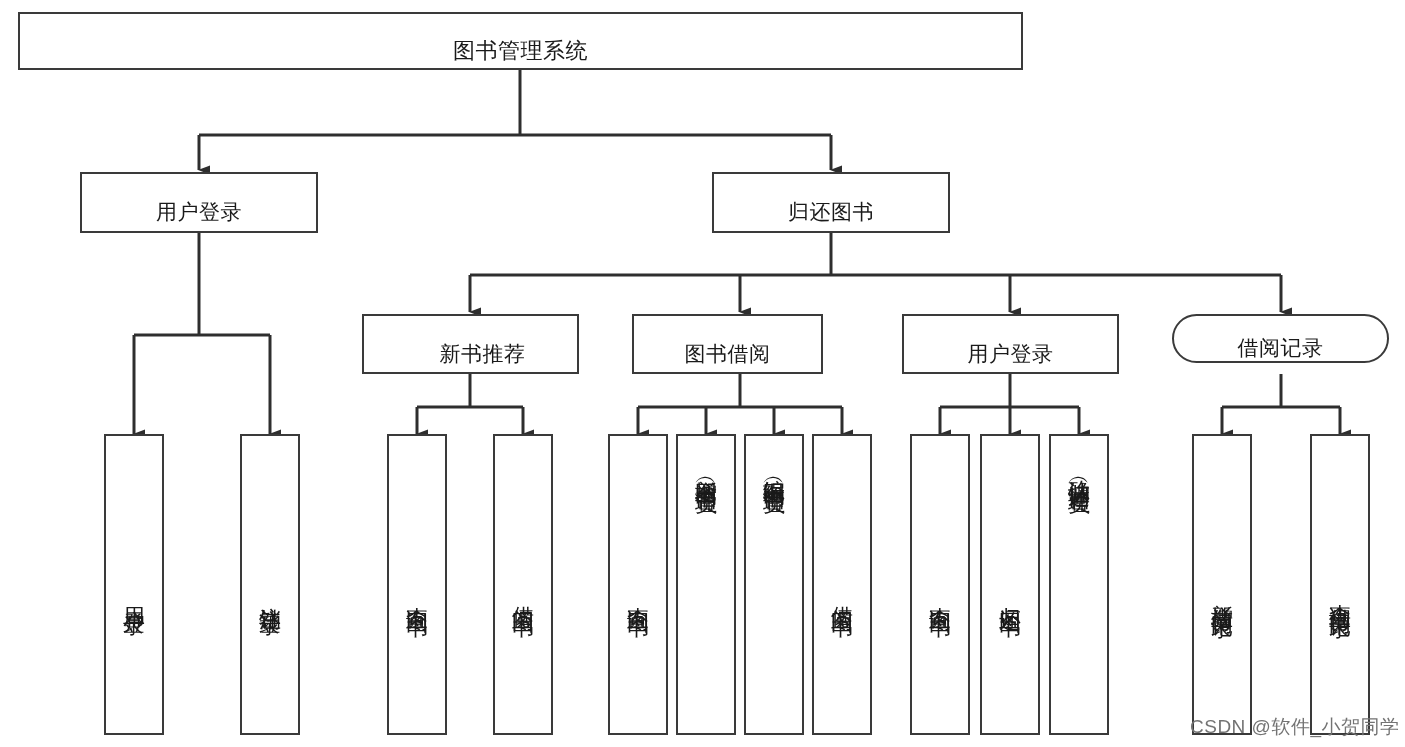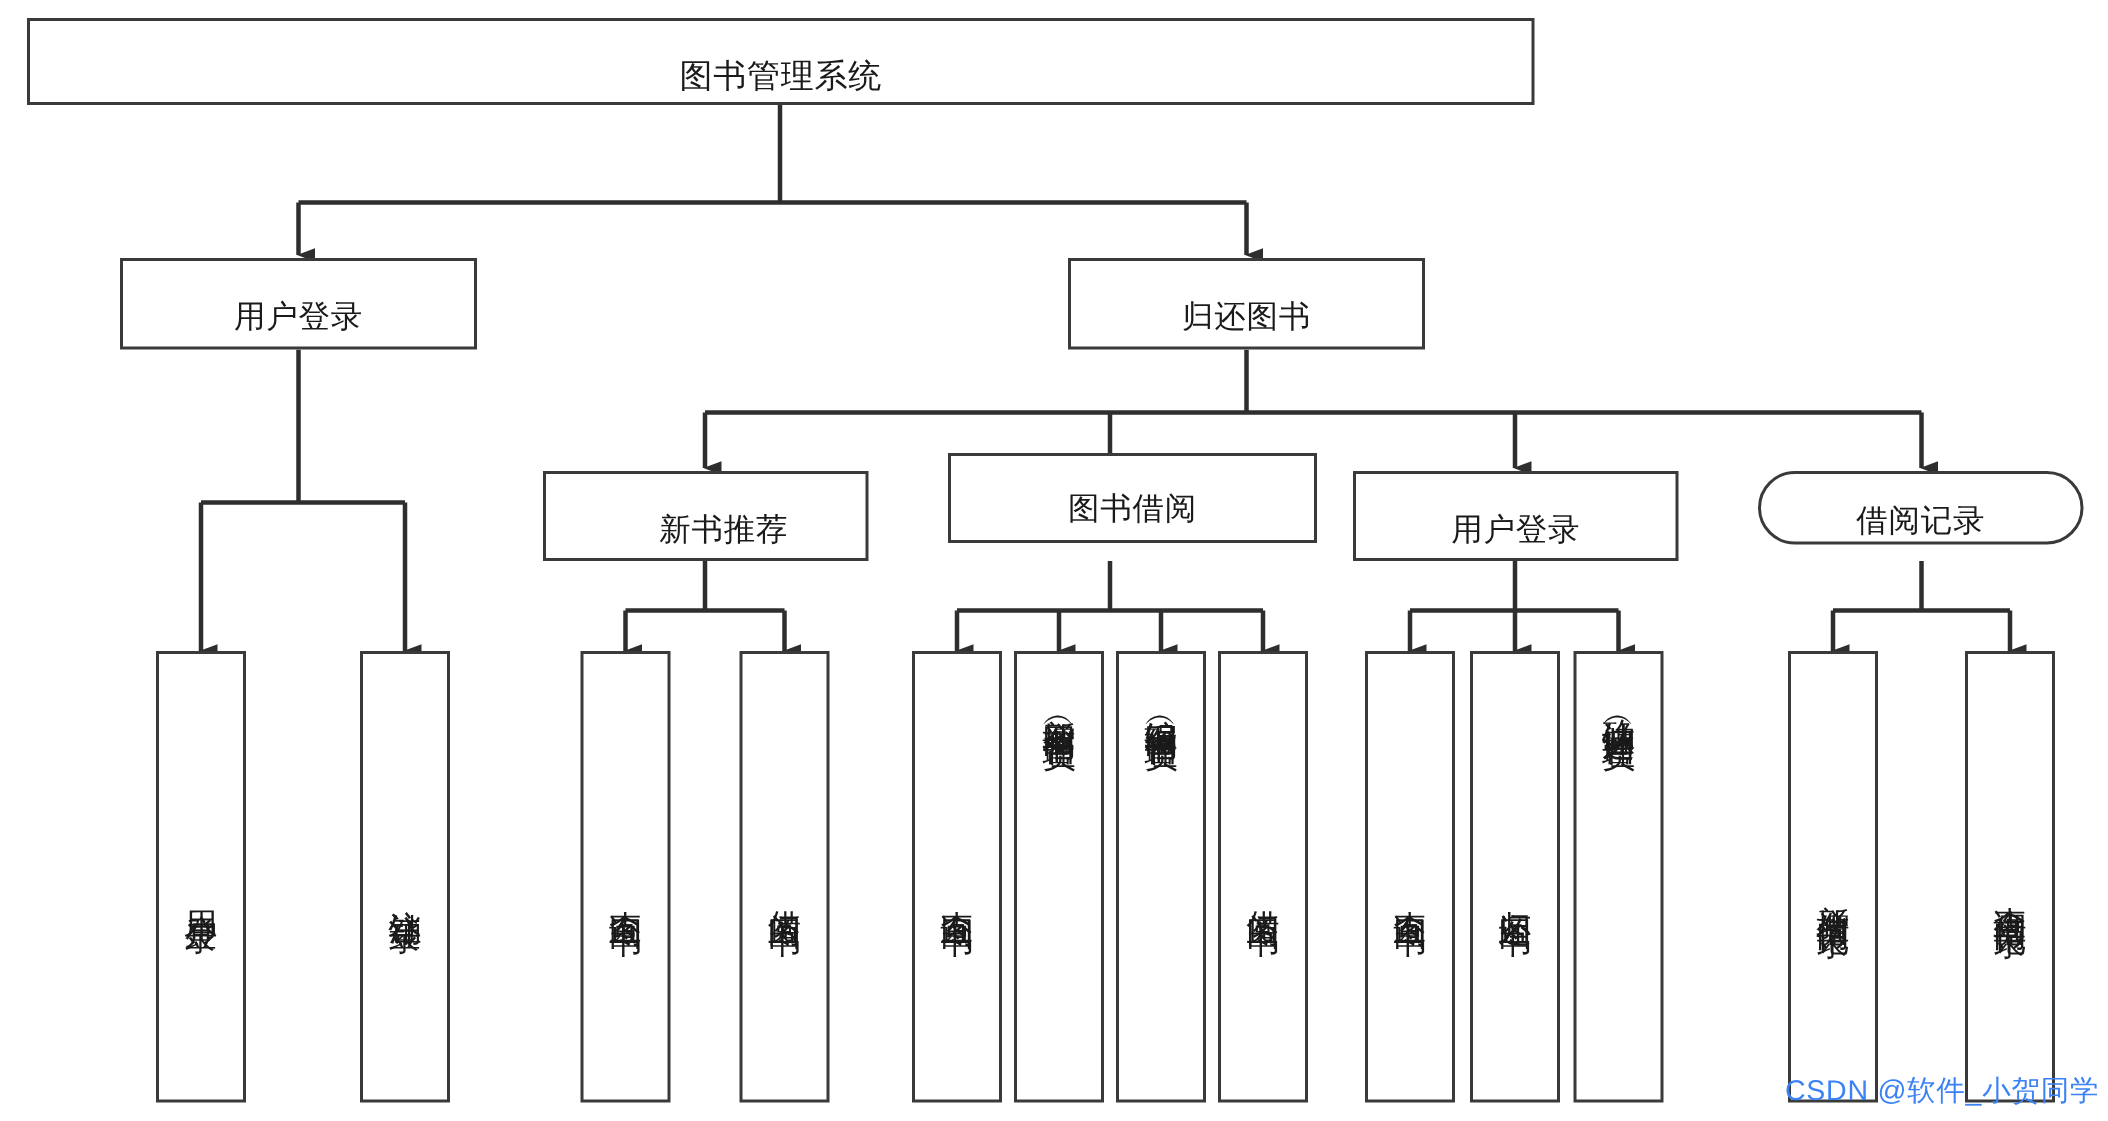--- a/index.html
+++ b/index.html
@@ -66,21 +66,21 @@
   .node.v.tall .label {
     letter-spacing: 2px;
   }
   .node.v.mid {
     align-items: center;
     padding-top: 0;
   }
   .watermark {
     position: absolute;
     font-size: 19px;
-    color: #3b82f6;
+    color: #737373;
     white-space: nowrap;
     letter-spacing: 0.5px;
   }
 </style>
 </head>
 <body>
 
 <div id="canvas">
 
   <svg id="edges" viewBox="0 0 1405 747" xmlns="http://www.w3.org/2000/svg">
@@ -142,21 +142,21 @@
   <div class="node h" style="left:80px; top:172px; width:238px; height:61px;">
     <span class="label">用户登录</span>
   </div>
   <div class="node h" style="left:712px; top:172px; width:238px; height:61px;">
     <span class="label">归还图书</span>
   </div>
 
   <div class="node h" style="left:362px; top:314px; width:217px; height:60px;padding-left:24px;">
     <span class="label">新书推荐</span>
   </div>
-  <div class="node h" style="left:632px; top:302px; width:246px; height:60px;font-family:Liberation Mono, monospace;">
+  <div class="node h" style="left:632px; top:314px; width:191px; height:60px;">
     <span class="label">图书借阅</span>
   </div>
   <div class="node h" style="left:902px; top:314px; width:217px; height:60px;">
     <span class="label">用户登录</span>
   </div>
   <div class="node h" style="left:1172px; top:314px; width:217px; height:49px;border-radius:25px;">
     <span class="label">借阅记录</span>
   </div>
 
   <div class="node v mid" style="left:104px; top:434px; width:60px; height:301px;">

